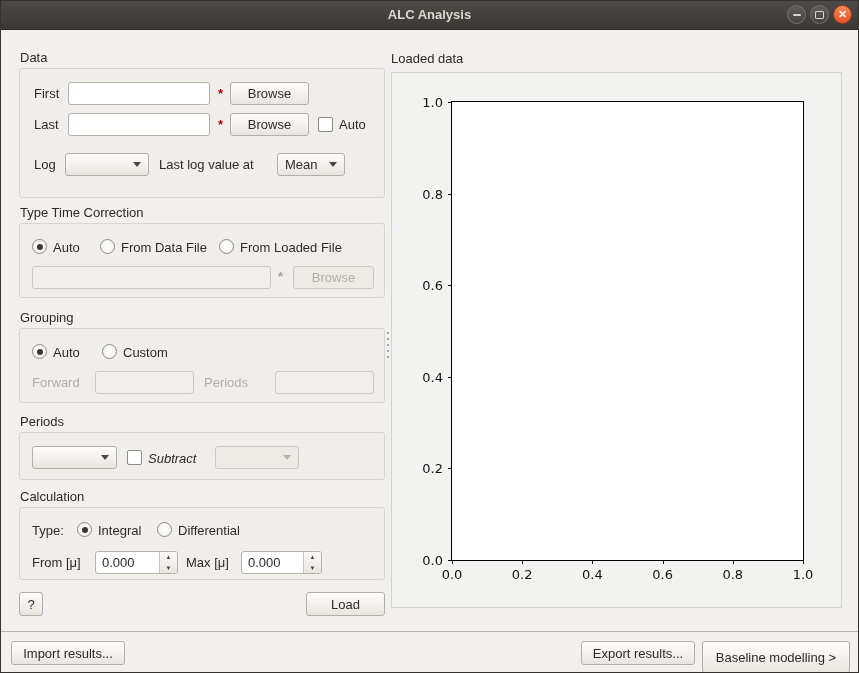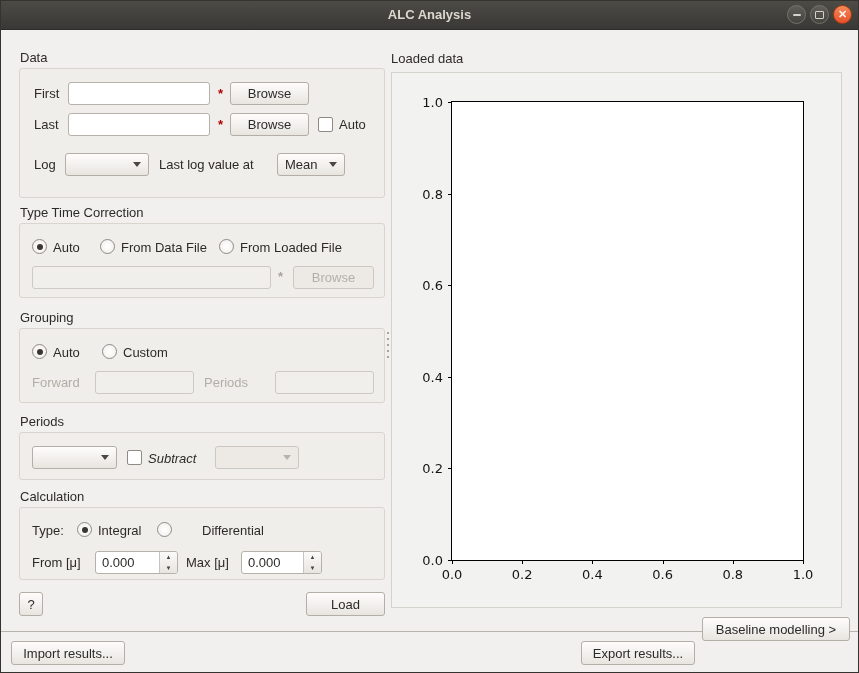--- a/index.html
+++ b/index.html
@@ -177,21 +177,21 @@
     </div>
 
     <span class="lbl" style="left:19px; top:460px;">Calculation</span>
     <div class="groupbox" style="left:18px; top:478px; width:366px; height:73px;">
       <span class="lbl" style="left:12px; top:15px;">Type:</span>
       <span class="radio checked" style="left:57px; top:14px;">
           <span class="dot"></span>
         </span>
       <span class="lbl" style="left:78px; top:15px;">Integral</span>
       <span class="radio" style="left:137px; top:14px;"></span>
-      <span class="lbl" style="left:158px; top:15px;margin-left:24px;">Differential</span>
+      <span class="lbl" style="left:158px; top:15px;">Differential</span>
 
       <span class="lbl" style="left:12px; top:47px;">From [μ]</span>
       <div class="spin" style="left:75px; top:43px; width:83px; height:23px;">
         <span class="val">0.000</span>
         <span class="btns">
             <span>▲</span>
             <span>▼</span>
           </span>
       </div>
       <span class="lbl" style="left:166px; top:47px;">Max [μ]</span>
@@ -245,18 +245,18 @@
         </div>
     </div>
 
     <div class="footer-sep"></div>
     <div class="btn" style="left:10px; top:612px; width:114px; height:24px;">
         <span>Import results...</span>
       </div>
     <div class="btn" style="left:580px; top:612px; width:114px; height:24px;">
         <span>Export results...</span>
       </div>
-    <div class="btn" style="left:701px; top:588px; width:148px; height:24px;text-align:right;">
+    <div class="btn" style="left:701px; top:612px; width:148px; height:32px;text-align:right;">
         <span>Baseline modelling &gt;</span>
       </div>
 
   </div>
 </div>
 
 </body></html>

